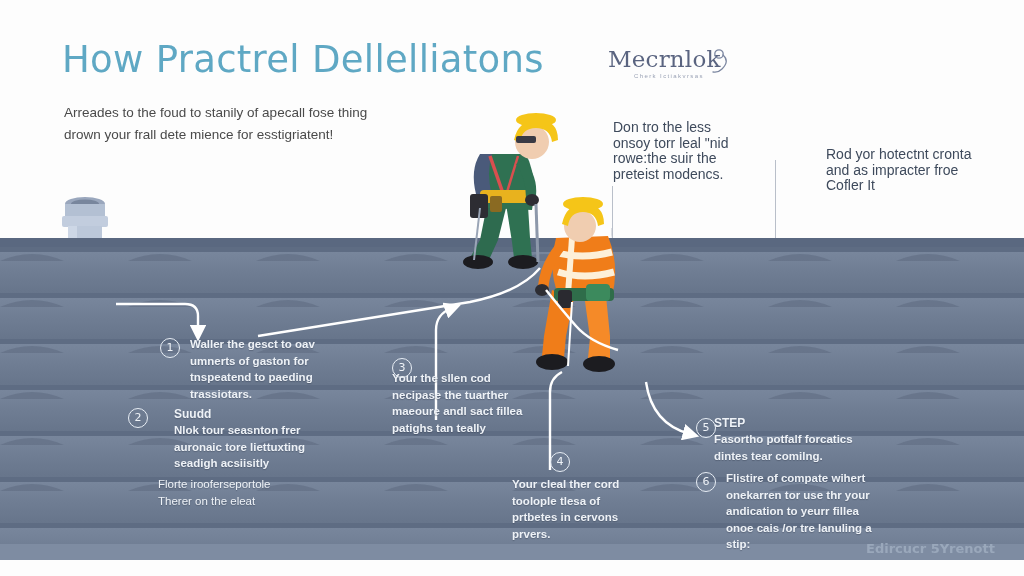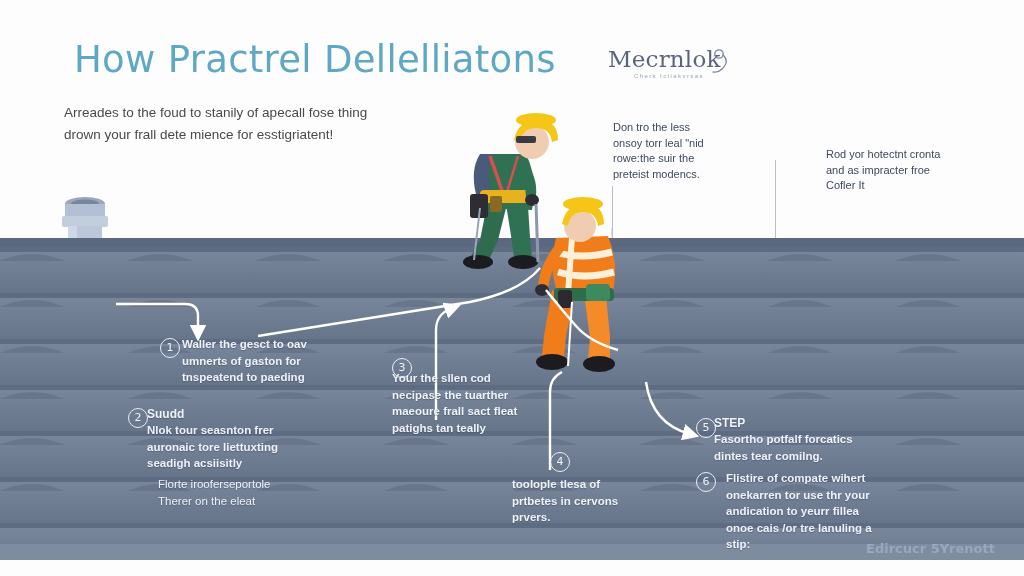--- a/index.html
+++ b/index.html
@@ -6,21 +6,21 @@
   * { margin:0; padding:0; box-sizing:border-box; }
   body {
     width:1024px; height:576px; overflow:hidden;
     font-family:"Liberation Sans", sans-serif;
     background:#ffffff;
   }
   #canvas { position:relative; width:1024px; height:576px; background:#fdfdfd; }
 
   
   .title {
-    position:absolute; left:74px; top:38px;
+    position:absolute; left:62px; top:38px;
     font-size:37px; font-weight:400; letter-spacing:.3px;
     color:#5fa8c4; white-space:nowrap;
     font-family:"DejaVu Sans", sans-serif;
   }
   .subtitle {
     position:absolute; left:64px; top:102px; width:400px;
     font-size:13.5px; line-height:22px; color:#4a4a4a;
   }
 
   
@@ -31,21 +31,21 @@
   }
   .logo-sub {
     font-size:6px; color:#9aa2b5; letter-spacing:1.4px;
     margin-top:1px; margin-left:26px;
   }
   .logo-swirl {
     position:absolute; left:102px; top:2px; width:22px; height:26px;
   }
 
   
-  .callout { position:absolute; font-size:11px; line-height:15.5px; color:#3e4a5c; }
+  .callout { position:absolute; font-size:14px; line-height:15.5px; color:#3e4a5c; }
   .callout-a { left:613px; top:120px; width:128px; }
   .callout-b { left:778px; top:147px; width:150px;margin-left:48px; }
   .leader {
     position:absolute; width:1px; background:#b9bfc9;
   }
   .leader-a { left:612px; top:186px; height:52px; }
   .leader-b { left:775px; top:160px; height:78px; }
   .leader-a-curve { position:absolute; left:605px; top:228px; width:14px; height:14px; }
 
   
@@ -94,25 +94,25 @@
     font-size:11px; line-height:17px; text-align:center;
     font-family:"DejaVu Sans", sans-serif;
   }
   .step-body { font-size:11.5px; line-height:16.5px; font-weight:bold;
                text-shadow:0 1px 1px rgba(40,50,65,.35); }
   .step-head { font-size:12px; font-weight:bold; line-height:16px;
                text-shadow:0 1px 1px rgba(40,50,65,.35); }
 
   .step1 { left:160px; top:336px; width:200px; }
   .step1 .step-num { left:0; top:2px; }
-  .step1 .step-body { margin-left:22px; }
+  .step1 .step-body { margin-left:30px; }
 
   .step2 { left:128px; top:406px; width:215px; }
   .step2 .step-num { left:0; top:2px; }
-  .step2 .txt { margin-left:19px; }
+  .step2 .txt { margin-left:46px; }
 
   .step2-extra { position:absolute; left:158px; top:476px; width:210px;
                  font-size:11.5px; line-height:16.5px; font-weight:normal;
                  color:#eef2f7; text-shadow:0 1px 1px rgba(40,50,65,.35); }
 
   .step3 { left:392px; top:358px; width:200px; }
   .step3 .step-num { left:0; top:0; }
   .step3 .step-body { margin-top:12px; }
 
   .step4 { left:512px; top:452px; width:195px; }
@@ -312,20 +312,21 @@
 
     <path d="M646 382 Q652 424 690 434" stroke="#ffffff" stroke-width="2.4" fill="none" marker-end="url(#arrow)"></path>
   </svg>
 
   <div class="step step1">
     <div class="step-num">1</div>
     <div class="step-body">
       <div>Waller the gesct to oav</div>
       <div>umnerts of gaston for</div>
       <div>tnspeatend to paeding</div>
+      <div>trassiotars.</div>
     </div>
   </div>
 
   <div class="step step2">
     <div class="step-num">2</div>
     <div class="txt">
       <div class="step-head">Suudd</div>
       <div class="step-body">
         <div>Nlok tour seasnton frer</div>
         <div>auronaic tore liettuxting</div>
@@ -337,28 +338,29 @@
   <div class="step2-extra">
     <div>Florte irooferseportole</div>
     <div>Therer on the eleat</div>
   </div>
 
   <div class="step step3">
     <div class="step-num">3</div>
     <div class="step-body">
       <div>Your the sllen cod</div>
       <div>necipase the tuarther</div>
-      <div>maeoure frall sact fleat</div>
+      <div>maeoure andl sact fillea</div>
       <div>patighs tan teally</div>
     </div>
   </div>
 
   <div class="step step4">
     <div class="step-num">4</div>
     <div class="step-body">
+      <div>Your cleal ther cord</div>
       <div>toolople tlesa of</div>
       <div>prtbetes in cervons</div>
       <div>prvers.</div>
     </div>
   </div>
 
   <div class="step step5">
     <div class="step-num">5</div>
     <div class="txt">
       <div class="step-head">STEP</div>

